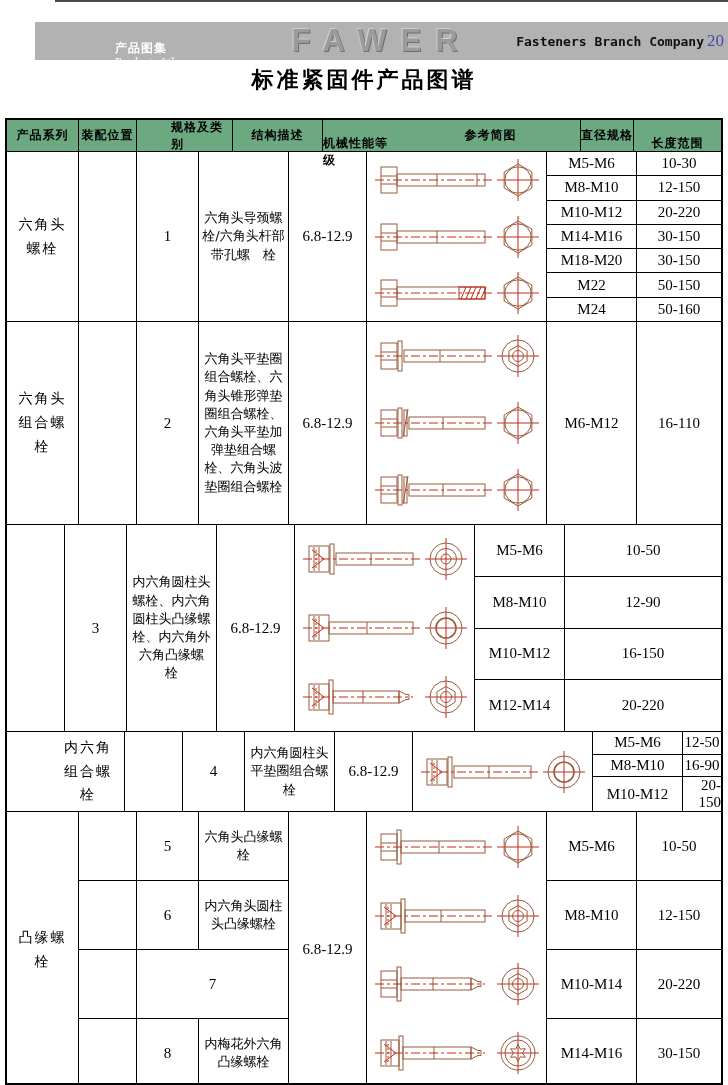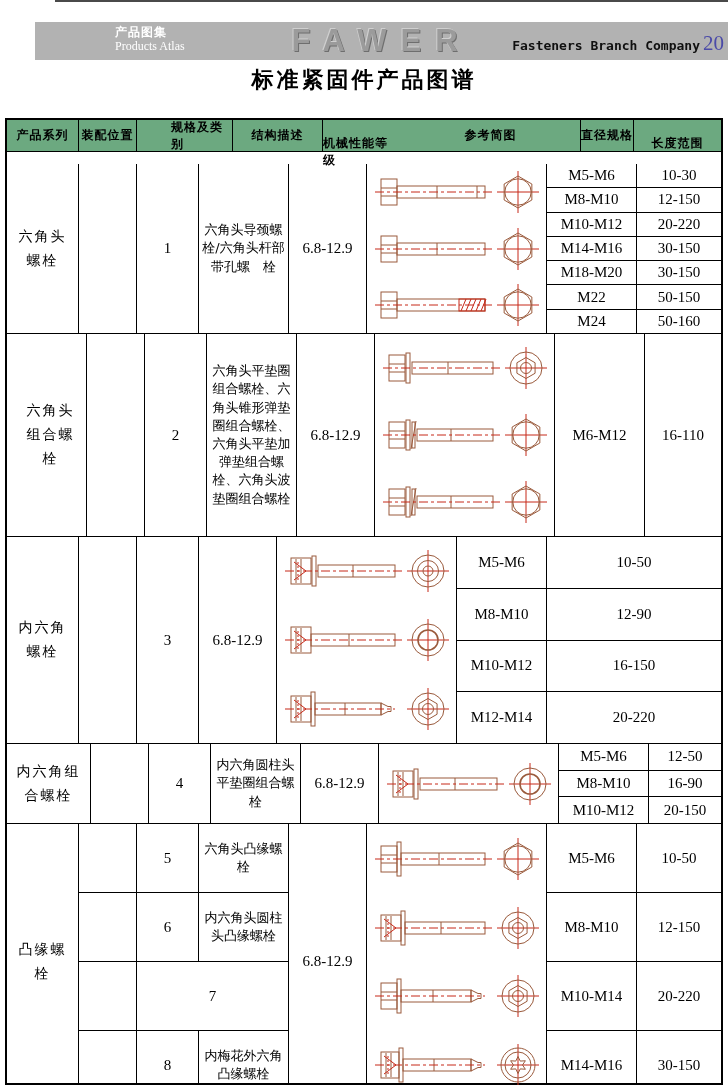--- a/index.html
+++ b/index.html
@@ -11,39 +11,39 @@
   }
   *{box-sizing:border-box;}
   html,body{margin:0;padding:0;}
   body{
     width:728px;height:1085px;position:relative;background:#fff;
     font-family:"DejaVu Sans",sans-serif;color:#000;overflow:hidden;
   }
   .top-edge{position:absolute;top:0;left:55px;right:0;height:2px;background:#4a4a4a;}
   
   .banner{position:absolute;left:35px;top:22px;right:0;height:38px;background:var(--banner-gray);}
-  .banner-left{position:absolute;left:80px;top:3px;color:#fff;line-height:1.2;}
+  .banner-left{position:absolute;left:80px;top:19px;color:#fff;line-height:1.2;}
   .banner-left .cn{font-size:12px;font-weight:bold;letter-spacing:1px;}
   .banner-left .en{font-size:12px;font-family:"Liberation Serif",serif;}
   .logo{
     position:absolute;left:50%;top:1px;transform:translateX(-50%);
     font-family:"Liberation Sans",sans-serif;font-size:31px;font-weight:bold;
     letter-spacing:14px;color:#9b9b9b;
     text-shadow:-1px -1px 0 #cfcfcf,1px 1px 0 #6e6e6e;
     white-space:nowrap;
   }
   .banner-right{position:absolute;right:4px;top:9px;display:flex;align-items:baseline;gap:3px;}
   .company{font-family:"DejaVu Sans Mono",monospace;font-weight:bold;font-size:13px;color:#101010;letter-spacing:0;}
-  .pagenum{font-family:"Liberation Serif",serif;font-size:21px;color:var(--pageblue);}
+  .pagenum{font-family:"Liberation Serif",serif;font-size:17px;color:var(--pageblue);}
   
   .page-title{position:absolute;top:65px;left:0;width:100%;text-align:center;
     font-size:22px;font-weight:bold;letter-spacing:3px;}
   
   .tbl{position:absolute;left:5px;top:118px;width:718px;height:967px;
-    border:2px solid #000;display:flex;flex-direction:column;background:#fff;gap:12px;}
+    border:2px solid #000;display:flex;flex-direction:column;background:#fff;}
   .thead{display:flex;height:32px;flex-shrink:0;background:var(--green);border-bottom:1px solid #000;}
   .hcell{border-right:1px solid #000;display:flex;align-items:center;justify-content:center;
     font-size:12px;font-weight:bold;letter-spacing:1px;flex-shrink:0;}
   .hcell:last-child{border-right:none;flex:1;margin-top:16px;}
   .section{display:flex;border-bottom:1px solid #000;flex-shrink:0;}
   .section:last-child{border-bottom:none;}
   .cell{border-right:1px solid #000;display:flex;align-items:center;justify-content:center;
     text-align:center;flex-shrink:0;overflow:hidden;}
   .series{font-size:14px;letter-spacing:2px;line-height:1.7;padding:0 8px;word-break:break-all;}
   .specno,.grade{font-family:"Liberation Serif",serif;font-size:15px;}
@@ -170,21 +170,21 @@
             <div class="d">M22</div>
             <div class="l">50-150</div>
           </div>
           <div class="size-row">
             <div class="d">M24</div>
             <div class="l">50-160</div>
           </div>
         </div>
       </div>
       <div class="section" style="height: 203px;">
-        <div class="cell series" style="width: 72px; margin-left: 8px;">六角头组合螺栓</div>
+        <div class="cell series" style="width: 72px;">六角头组合螺栓</div>
         <div class="cell" style="width: 58px;"></div>
         <div class="cell specno" style="width: 62px;">2</div>
         <div class="cell desc" style="width: 90px;">六角头平垫圈组合螺栓、六角头锥形弹垫圈组合螺栓、六角头平垫加弹垫组合螺栓、六角头波垫圈组合螺栓</div>
         <div class="cell grade" style="width: 78px;">6.8-12.9</div>
         <div class="cell diagram-cell" style="width: 180px;">
           <svg width="179" height="202">
             <g>
               <rect x="14" y="21" width="16" height="26" stroke="#9a5a3c" stroke-width="1" fill="none"></rect>
               <line x1="14" y1="30" x2="30" y2="30" stroke="#9a5a3c" stroke-width="1" fill="none"></line>
               <line x1="14" y1="38" x2="30" y2="38" stroke="#9a5a3c" stroke-width="1" fill="none"></line>
@@ -231,23 +231,23 @@
           </svg>
         </div>
         <div class="sizes">
           <div class="size-row">
             <div class="d">M6-M12</div>
             <div class="l">16-110</div>
           </div>
         </div>
       </div>
       <div class="section" style="height: 207px;">
-        <div class="cell series" style="width: 72px;">内六角螺栓</div>
         <div class="cell" style="width: 58px;"></div>
         <div class="cell specno" style="width: 62px;">3</div>
+        <div class="cell desc" style="width: 90px;">内六角圆柱头螺栓、内六角圆柱头凸缘螺栓、内六角外六角凸缘螺　栓</div>
         <div class="cell grade" style="width: 78px;">6.8-12.9</div>
         <div class="cell diagram-cell" style="width: 180px;">
           <svg width="179" height="206">
             <g>
               <rect x="14" y="21" width="20" height="26" stroke="#9a5a3c" stroke-width="1" fill="none"></rect>
               <line x1="19" y1="22" x2="19" y2="46" stroke="#9a5a3c" stroke-width="1" fill="none"></line>
               <line x1="24" y1="22" x2="24" y2="46" stroke="#9a5a3c" stroke-width="1" fill="none"></line>
               <line x1="17" y1="25" x2="29" y2="34" stroke="#c62818" stroke-width="1" fill="none"></line>
               <line x1="17" y1="43" x2="29" y2="34" stroke="#c62818" stroke-width="1" fill="none"></line>
               <line x1="21" y1="25" x2="21" y2="43" stroke="#c62818" stroke-width="1" fill="none" stroke-dasharray="2 2"></line>
@@ -309,21 +309,21 @@
             <div class="d">M10-M12</div>
             <div class="l">16-150</div>
           </div>
           <div class="size-row">
             <div class="d">M12-M14</div>
             <div class="l">20-220</div>
           </div>
         </div>
       </div>
       <div class="section" style="height: 80px;">
-        <div class="cell series" style="width: 84px;">内六角组合螺栓</div>
+        <div class="cell series" style="width: 73px; margin-left: 45px;">内六角组合螺栓</div>
         <div class="cell" style="width: 58px;"></div>
         <div class="cell specno" style="width: 62px;">4</div>
         <div class="cell desc" style="width: 90px;">内六角圆柱头平垫圈组合螺栓</div>
         <div class="cell grade" style="width: 78px;">6.8-12.9</div>
         <div class="cell diagram-cell" style="width: 180px;">
           <svg width="179" height="79">
             <g>
               <rect x="14" y="27" width="20" height="26" stroke="#9a5a3c" stroke-width="1" fill="none"></rect>
               <line x1="19" y1="28" x2="19" y2="52" stroke="#9a5a3c" stroke-width="1" fill="none"></line>
               <line x1="24" y1="28" x2="24" y2="52" stroke="#9a5a3c" stroke-width="1" fill="none"></line>

